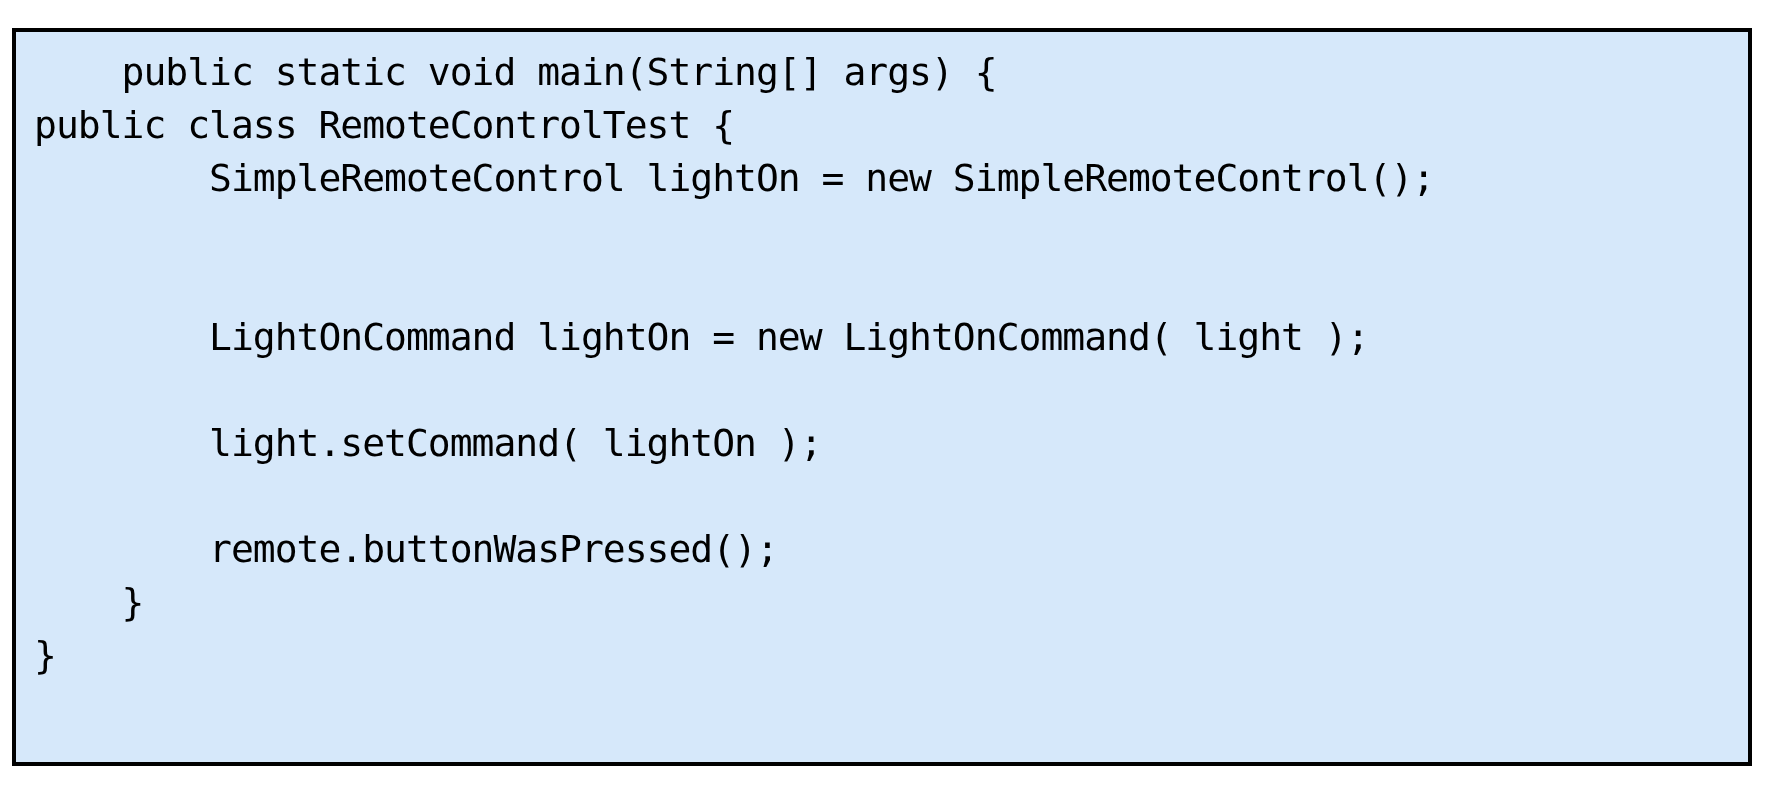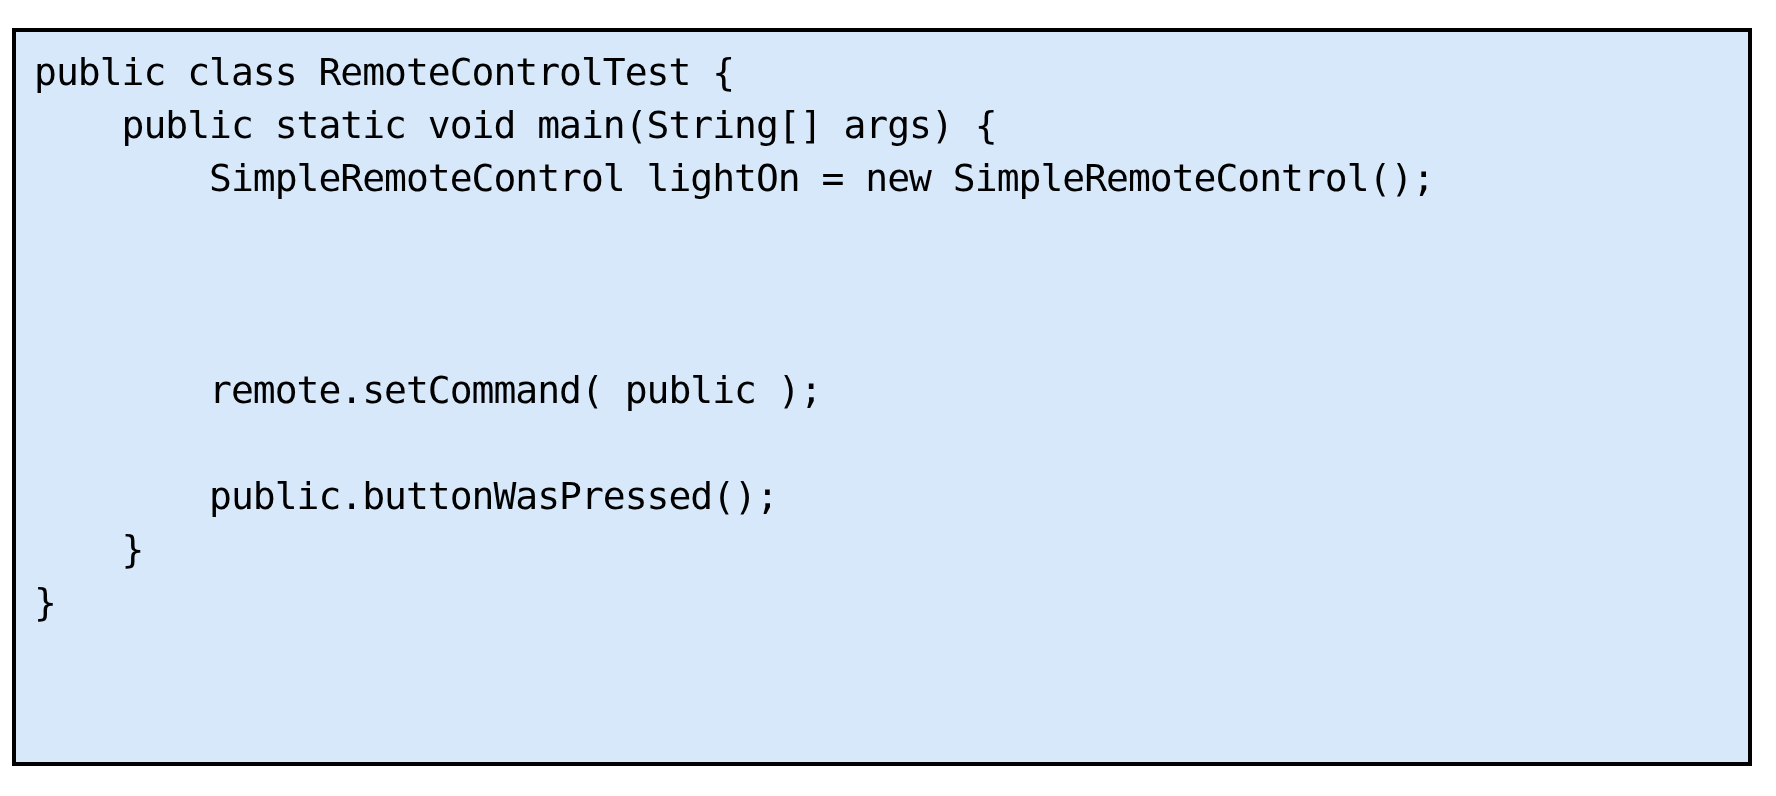--- a/index.html
+++ b/index.html
@@ -42,26 +42,27 @@
     color: #000000;
     letter-spacing: -1px;
   }
 </style>
 </head>
 <body>
 
 <div class="page">
   <div class="code-block">
     <div class="code-lines">
+      <div class="code-line">    public static void main(String[] args) {</div>
       <div class="code-line">public class RemoteControlTest {</div>
-      <div class="code-line">    public static void main(String[] args) {</div>
       <div class="code-line">        SimpleRemoteControl lightOn = new SimpleRemoteControl();</div>
       <div class="code-line"> </div>
       <div class="code-line"> </div>
+      <div class="code-line">        LightOnCommand lightOn = new LightOnCommand( light );</div>
       <div class="code-line"> </div>
-      <div class="code-line">        remote.setCommand( public );</div>
+      <div class="code-line">        light.setCommand( lightOn );</div>
       <div class="code-line"> </div>
-      <div class="code-line">        public.buttonWasPressed();</div>
+      <div class="code-line">        remote.buttonWasPressed();</div>
       <div class="code-line">    }</div>
       <div class="code-line">}</div>
     </div>
   </div>
 </div>
 
 </body></html>

